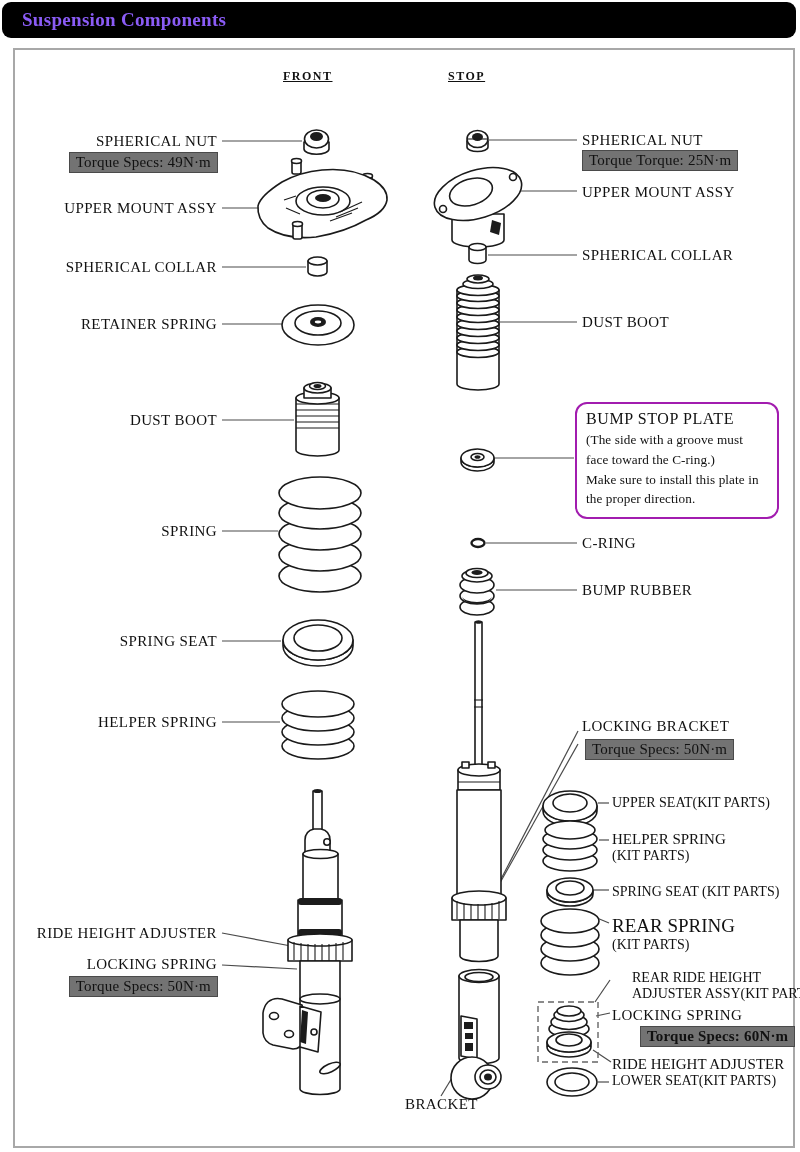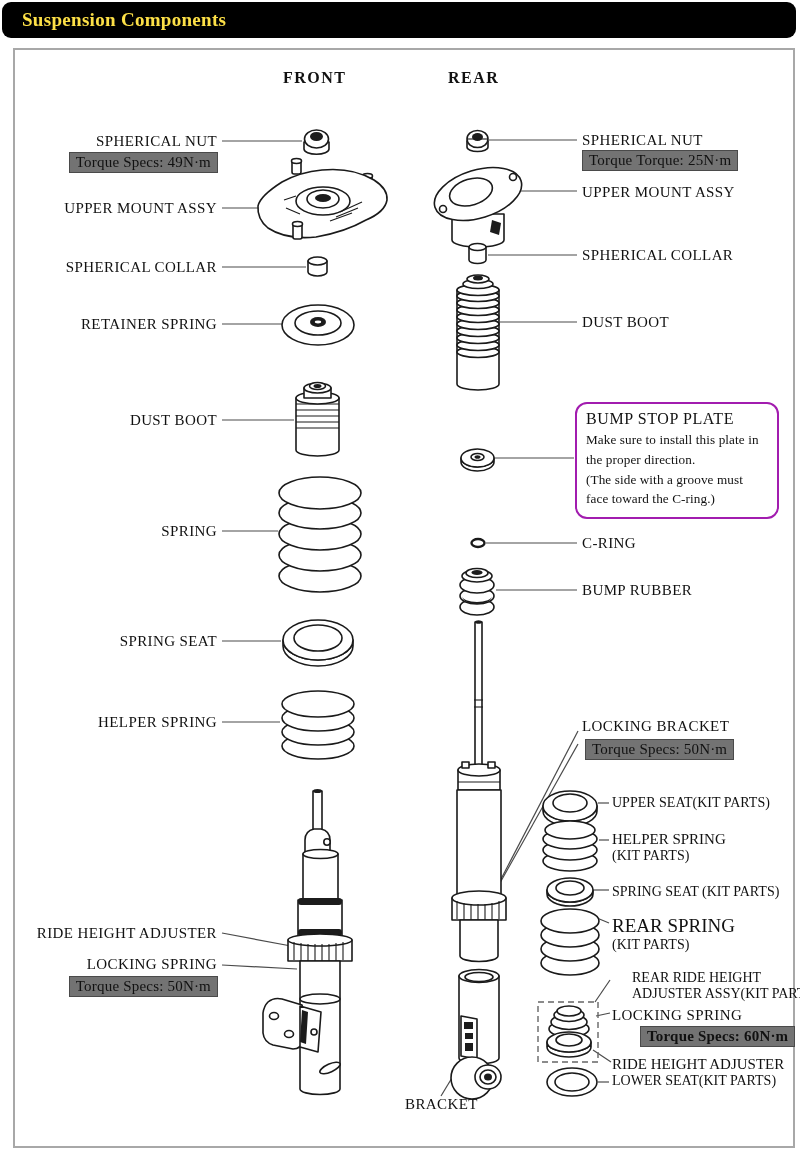--- a/index.html
+++ b/index.html
@@ -2,30 +2,30 @@
 <html><head>
 <meta charset="utf-8">
 <style>
   html,body{margin:0;padding:0;}
   body{
     width:800px;height:1152px;position:relative;background:#ffffff;
     font-family:"Liberation Serif", serif;color:#111;overflow:hidden;
   }
   .titlebar{
     position:absolute;left:2px;top:2px;width:774px;height:36px;
-    background:#000;border-radius:9px;color:#fde047;font-weight:bold;
+    background:#000;border-radius:9px;color:#8b5cf6;font-weight:bold;
     font-size:19px;line-height:36px;padding-left:20px;letter-spacing:0.3px;
   }
   .frame{
     position:absolute;left:13px;top:48px;width:778px;height:1096px;
     border:2px solid #a8a8a8;background:#fff;
   }
   .col-header{
-    position:absolute;font-weight:bold;font-size:16px;letter-spacing:1.5px;
-    white-space:nowrap;
+    position:absolute;font-weight:bold;font-size:12px;letter-spacing:1.5px;
+    text-decoration:underline;white-space:nowrap;
   }
   .lbl{
     position:absolute;font-size:15px;letter-spacing:0.4px;white-space:nowrap;
     line-height:1.15;
   }
   .lbl.r{text-align:right;}
   .lbl.kit{font-size:14px;letter-spacing:0px;}
   .torque{
     position:absolute;border:1px solid #4a4a4a;background:#737373;
     font-size:15px;padding:1px 6px;white-space:nowrap;letter-spacing:0.2px;
@@ -335,21 +335,21 @@
     <ellipse class="art" cx="569" cy="1040" rx="13" ry="6"></ellipse>
   </g>
 
   <g>
     <ellipse class="art" cx="572" cy="1082" rx="25" ry="14"></ellipse>
     <ellipse class="art" cx="572" cy="1082" rx="17" ry="9"></ellipse>
   </g>
 </svg>
 
 <div class="col-header" style="left:283px;top:69px;">FRONT</div>
-<div class="col-header" style="left:448px;top:69px;">REAR</div>
+<div class="col-header" style="left:448px;top:69px;">STOP</div>
 
 <div class="lbl r" style="right:583px;top:133px;">SPHERICAL NUT</div>
 <div class="torque" style="right:582px;top:152px;">Torque Specs: 49N·m</div>
 <div class="lbl r" style="right:583px;top:200px;">UPPER MOUNT ASSY</div>
 <div class="lbl r" style="right:583px;top:259px;">SPHERICAL COLLAR</div>
 <div class="lbl r" style="right:583px;top:316px;">RETAINER SPRING</div>
 <div class="lbl r" style="right:583px;top:412px;">DUST BOOT</div>
 <div class="lbl r" style="right:583px;top:523px;">SPRING</div>
 <div class="lbl r" style="right:583px;top:633px;">SPRING SEAT</div>
 <div class="lbl r" style="right:583px;top:714px;">HELPER SPRING</div>
@@ -358,22 +358,22 @@
 <div class="torque" style="right:582px;top:976px;">Torque Specs: 50N·m</div>
 
 <div class="lbl" style="left:582px;top:132px;">SPHERICAL NUT</div>
 <div class="torque" style="left:582px;top:150px;">Torque Torque: 25N·m</div>
 <div class="lbl" style="left:582px;top:184px;">UPPER MOUNT ASSY</div>
 <div class="lbl" style="left:582px;top:247px;">SPHERICAL COLLAR</div>
 <div class="lbl" style="left:582px;top:314px;">DUST BOOT</div>
 
 <div class="note-box">
   <div class="note-title">BUMP STOP PLATE</div>
+  <div class="note-text">(The side with a groove must face toward the C-ring.)</div>
   <div class="note-text">Make sure to install this plate in the proper direction.</div>
-  <div class="note-text">(The side with a groove must face toward the C-ring.)</div>
 </div>
 
 <div class="lbl" style="left:582px;top:535px;">C-RING</div>
 <div class="lbl" style="left:582px;top:582px;">BUMP RUBBER</div>
 <div class="lbl" style="left:582px;top:718px;">LOCKING BRACKET</div>
 <div class="torque" style="left:585px;top:739px;">Torque Specs: 50N·m</div>
 
 <div class="lbl kit" style="left:612px;top:795px;">UPPER SEAT(KIT PARTS)</div>
 <div class="lbl kit" style="left:612px;top:831px;">
   <div style="font-size:15px;">HELPER SPRING</div>

